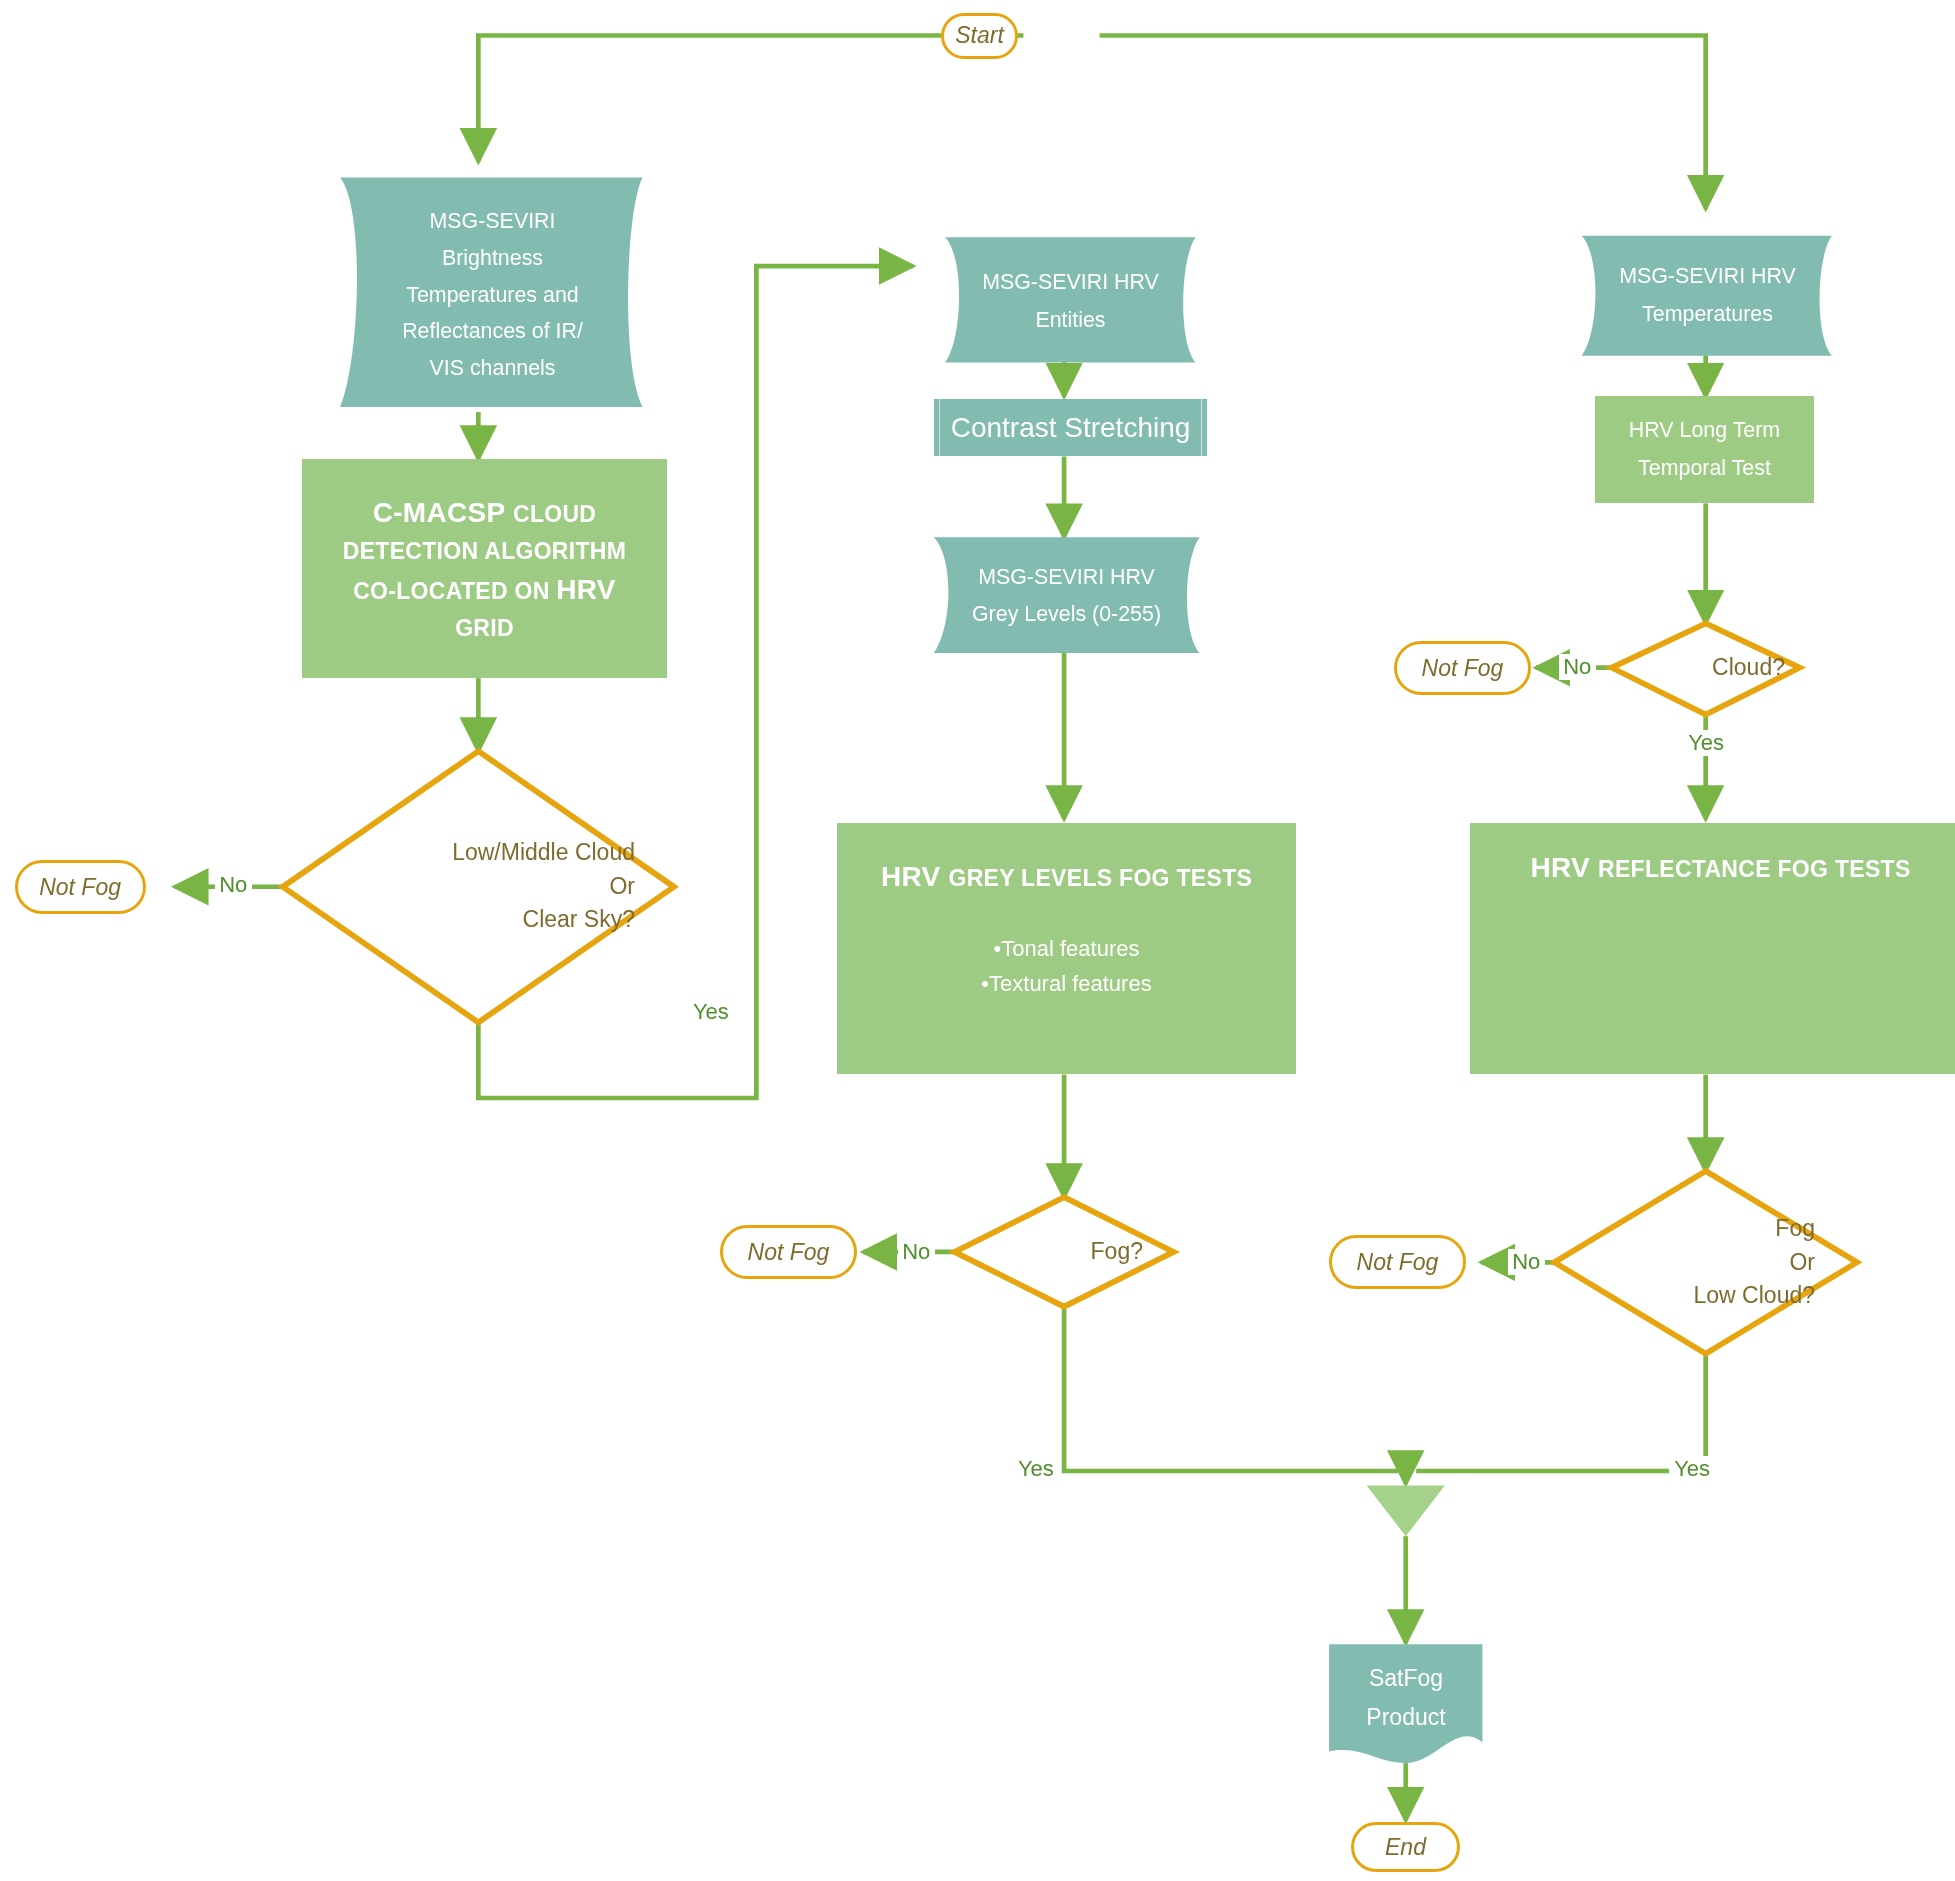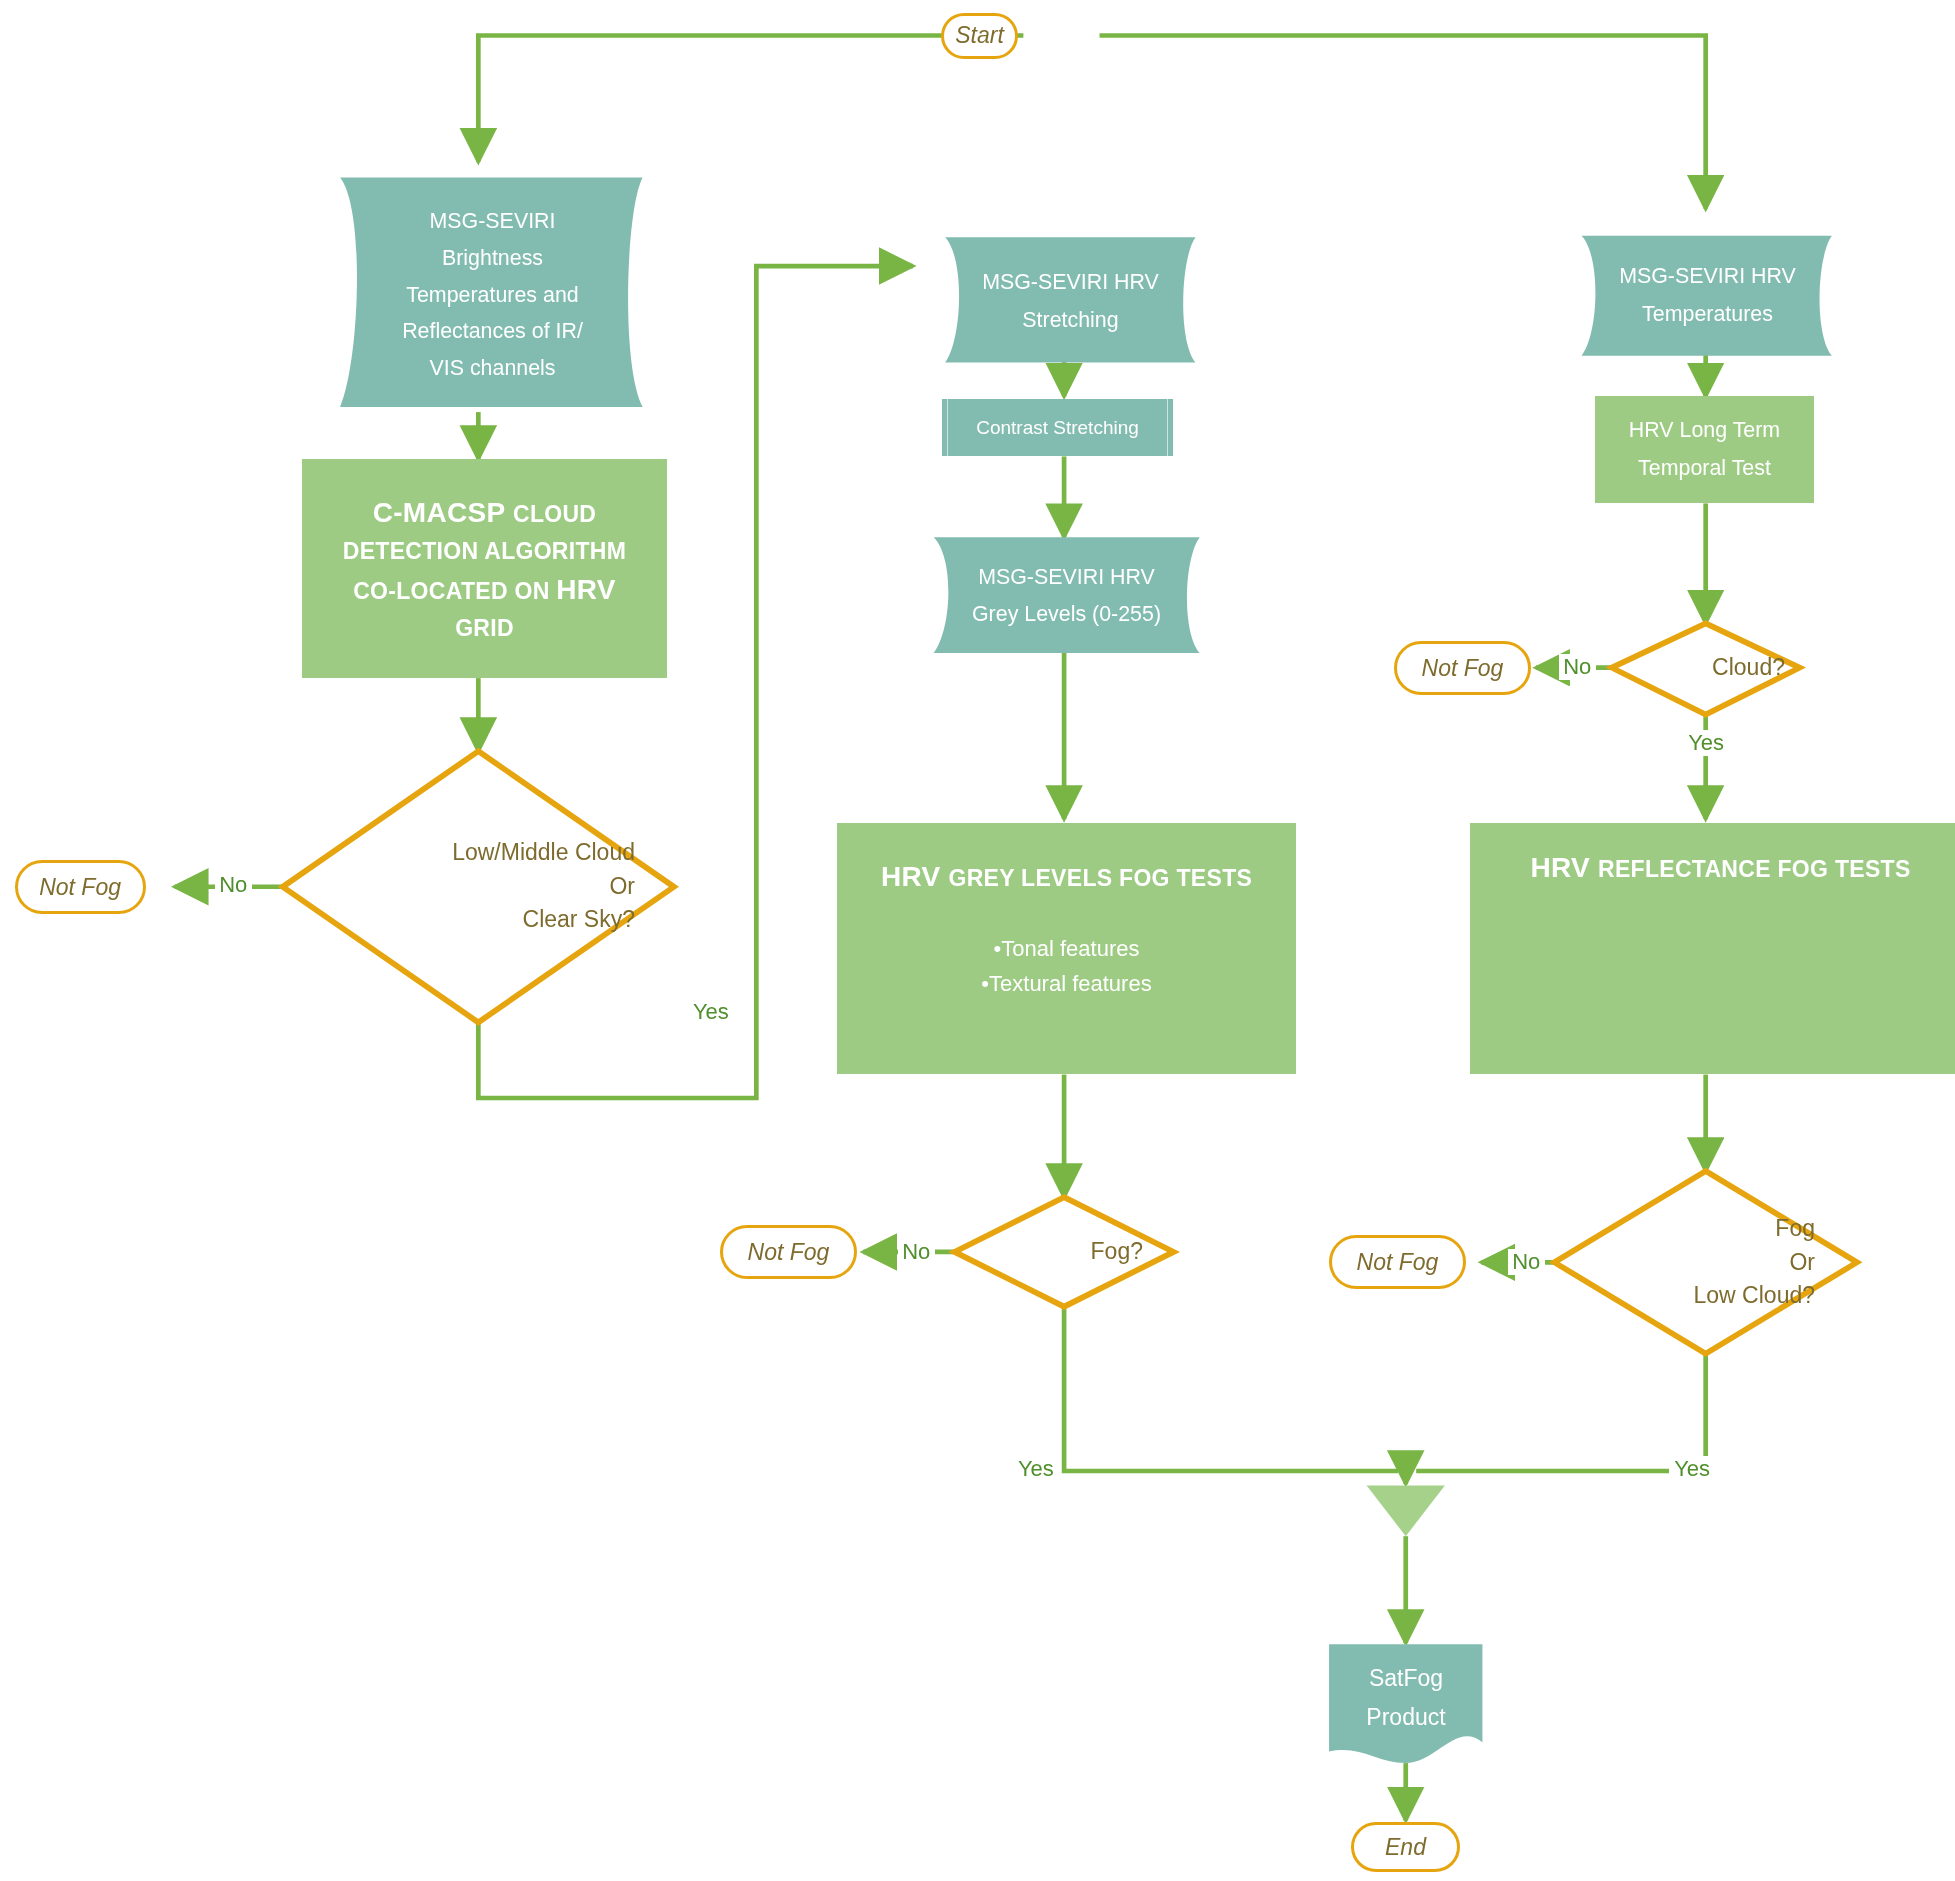--- a/index.html
+++ b/index.html
@@ -167,25 +167,25 @@
     <span>No</span>
   </div>
 
   <div class="edge-label" style="left:733px;top:999px;font-size:22px;background:#fff;padding:2.1px 4.2px;transform:translateX(-100%);">
     <span>Yes</span>
   </div>
 
   <div class="node teal" style="left:949px;top:240px;width:243px;height:123px;font-size:21.4px;line-height:1.75;">
     <div class="inner">
       <span class="t-line">MSG-SEVIRI HRV</span>
-      <span class="t-line">Stretching</span>
-    </div>
-  </div>
-
-  <div class="node predef" style="left:934px;top:399px;width:231px;height:57px;font-size:19px;margin-left:8px;">
+      <span class="t-line">Entities</span>
+    </div>
+  </div>
+
+  <div class="node predef" style="left:934px;top:399px;width:273px;height:57px;font-size:28px;">
     <span>Contrast Stretching</span>
   </div>
 
   <div class="node teal" style="left:936px;top:540px;width:261px;height:112px;font-size:21.4px;line-height:1.75;">
     <div class="inner">
       <span class="t-line">MSG-SEVIRI HRV</span>
       <span class="t-line">Grey Levels (0-255)</span>
     </div>
   </div>
 

